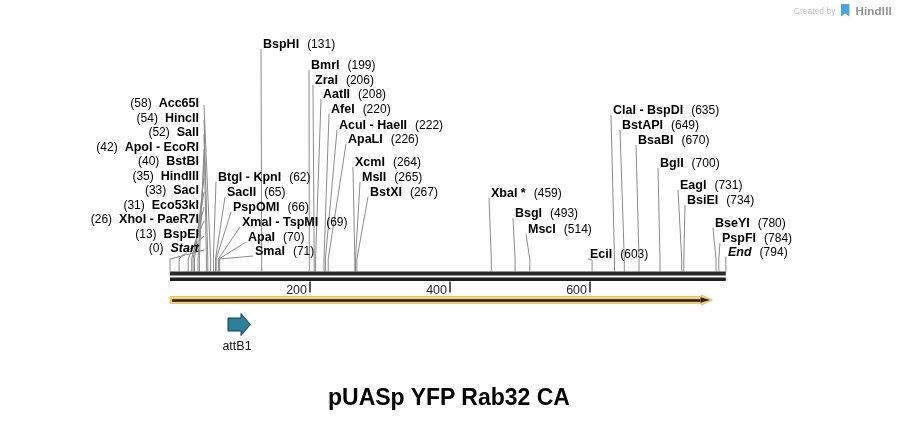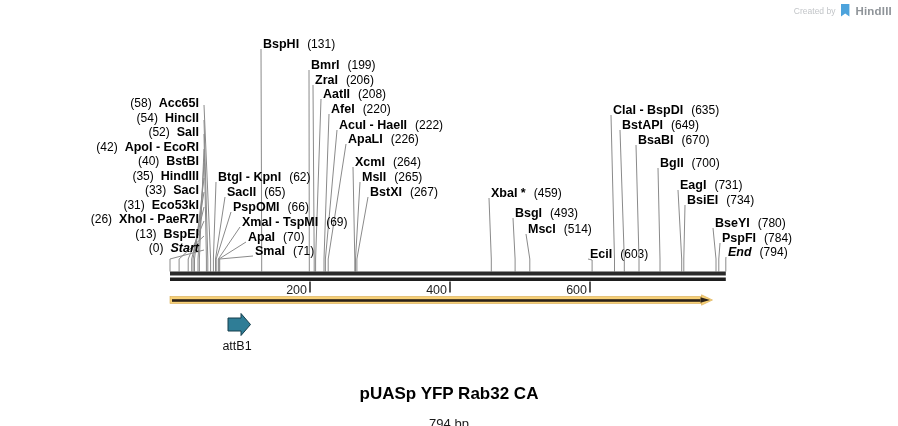--- a/index.html
+++ b/index.html
@@ -6,21 +6,21 @@
   .canvas {
     position:relative; width:898px; height:426px; background:#ffffff;
     overflow:hidden;
     font-family:Liberation Sans, sans-serif;
   }
   .map-svg { position:absolute; left:0; top:0; }
   .watermark { position:absolute; top:4px; right:6px; display:flex; align-items:center; gap:5px; }
   .created-by { font-size:8.5px; color:#c2c5c8; }
   .brand { font-size:11.5px; color:#8f9499; font-weight:600; letter-spacing:.2px; }
   .title-block { position:absolute; left:0; right:0; top:384px; text-align:center; }
-  .plasmid-title { font-size:17px; font-weight:bold; color:#000; }
+  .plasmid-title { font-size:23px; font-weight:bold; color:#000; }
   .plasmid-sub { font-size:13px; color:#1a1a1a; margin-top:12px; }
 </style>
 </head>
 <body>
 
 <div class="canvas">
 
   <div class="watermark">
     <span class="created-by">Created by</span>
     <svg width="10" height="13" viewBox="0 0 10 13" aria-hidden="true">

